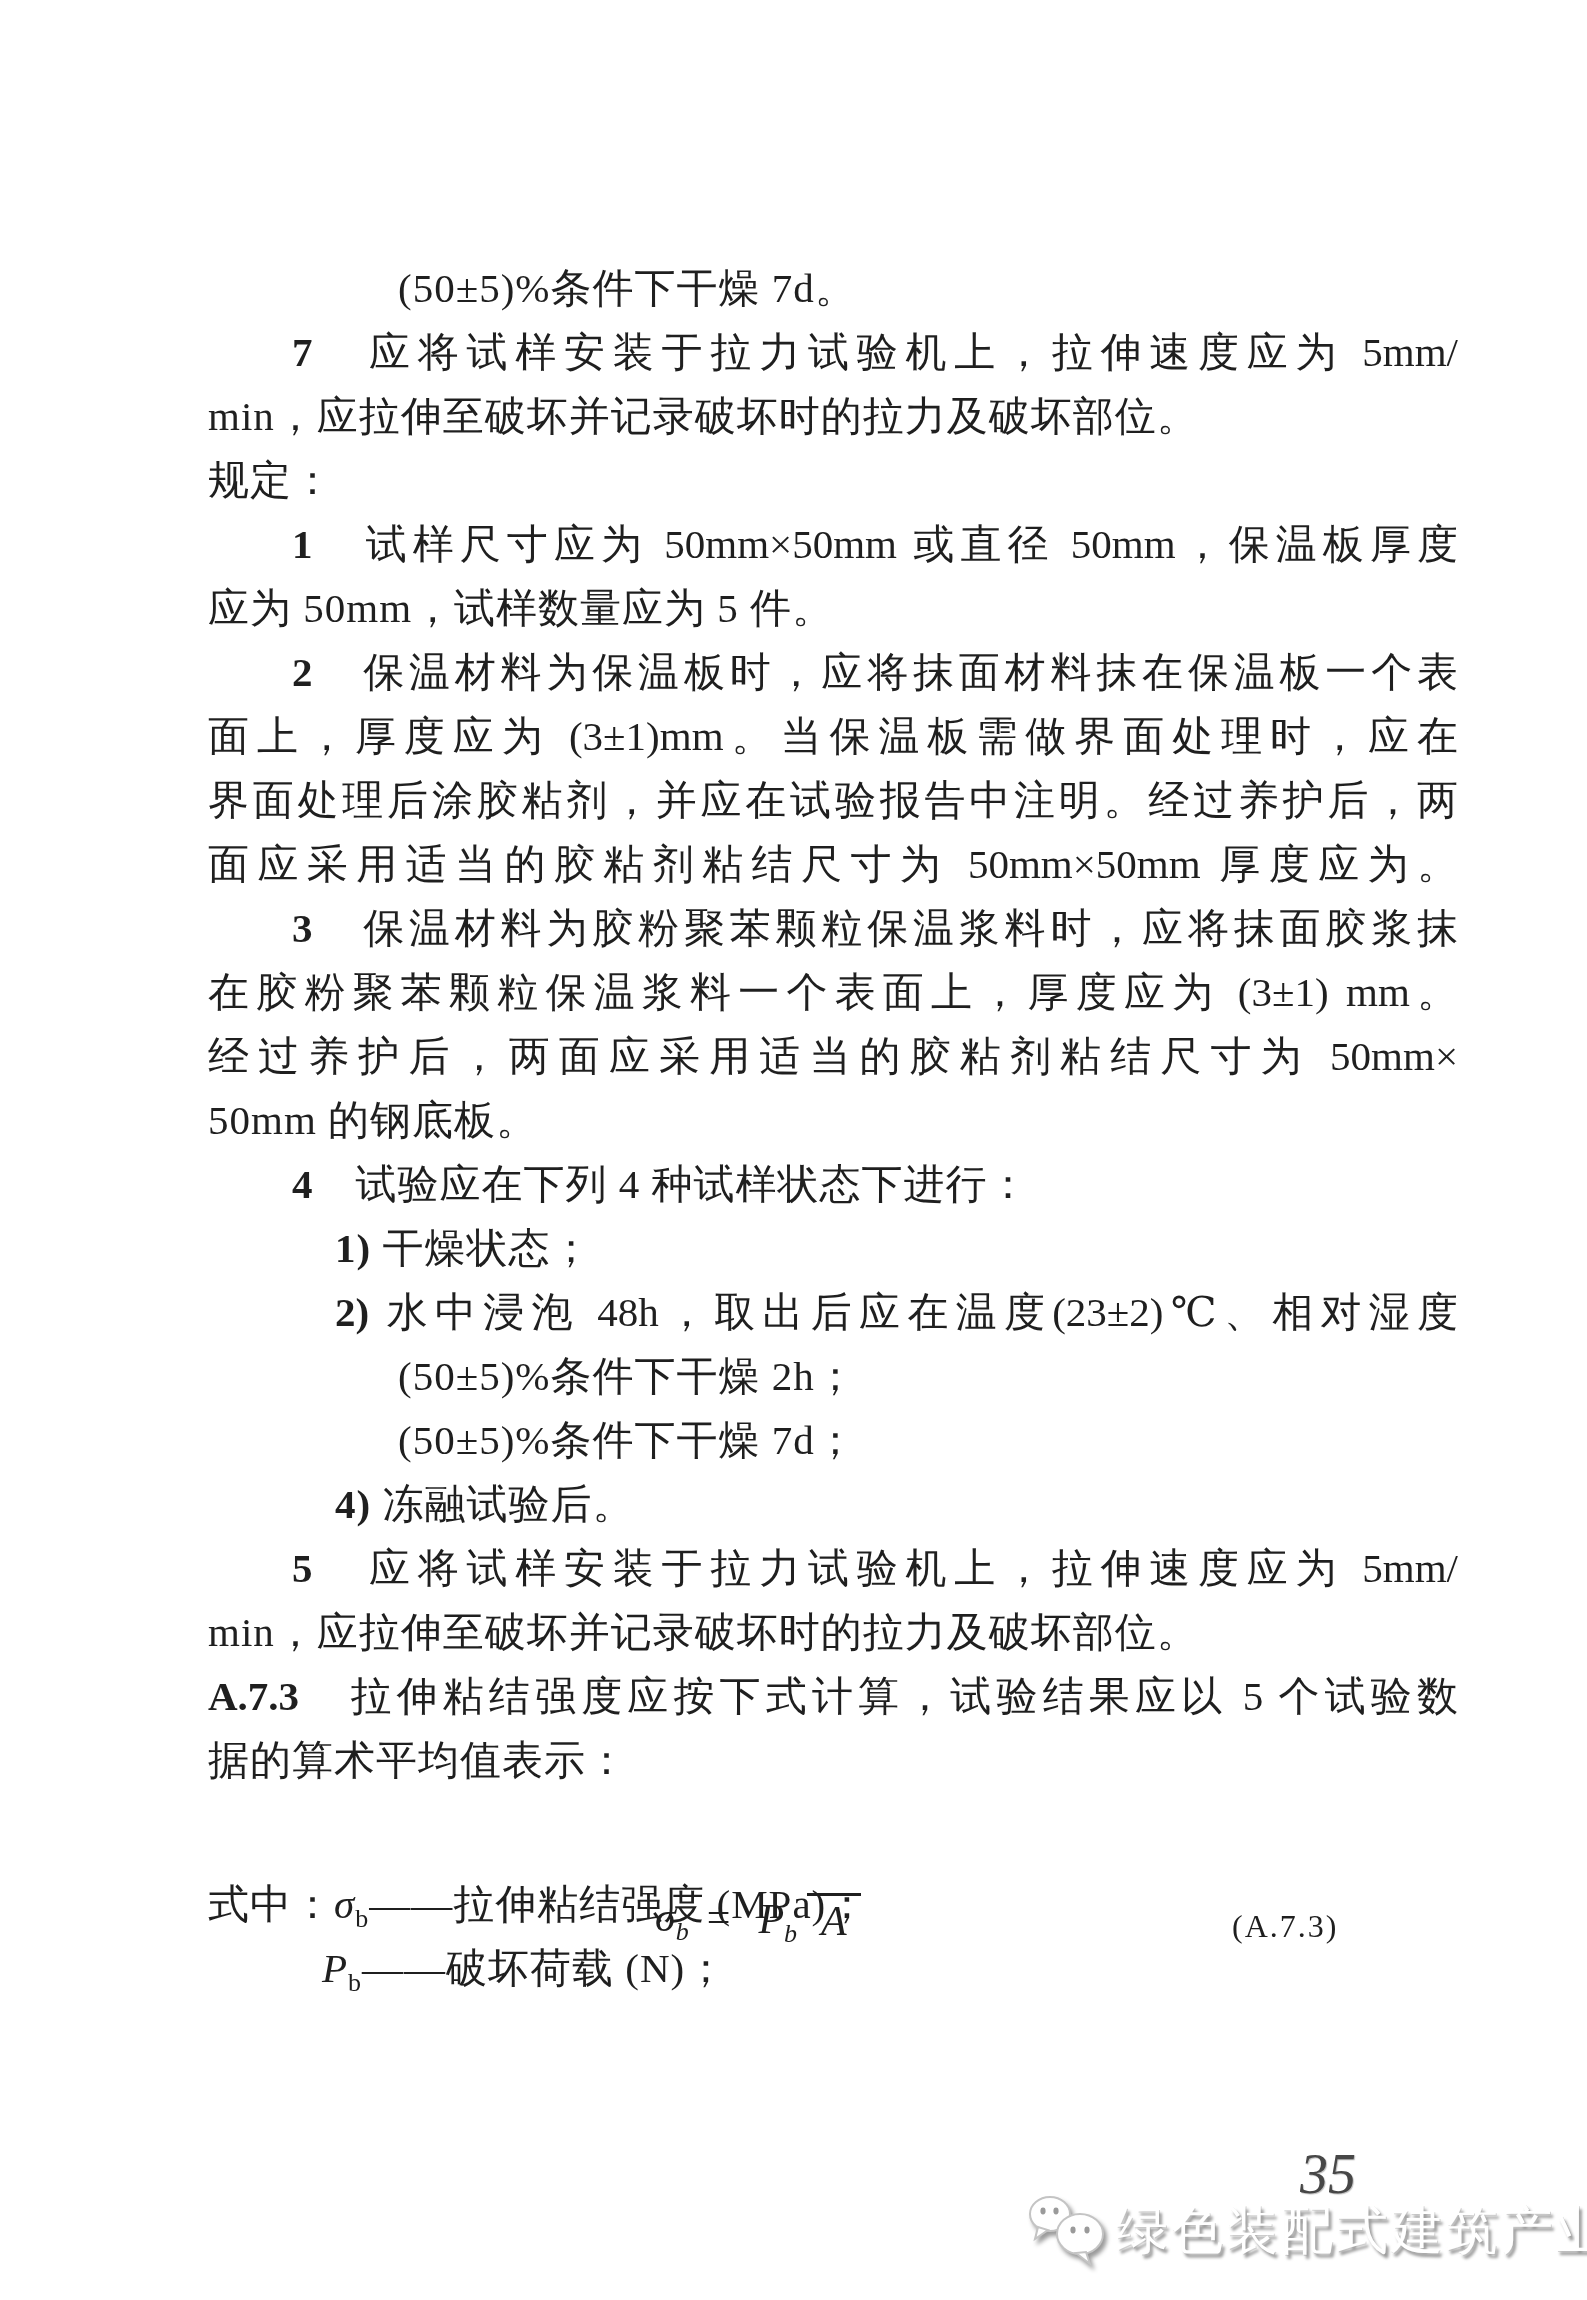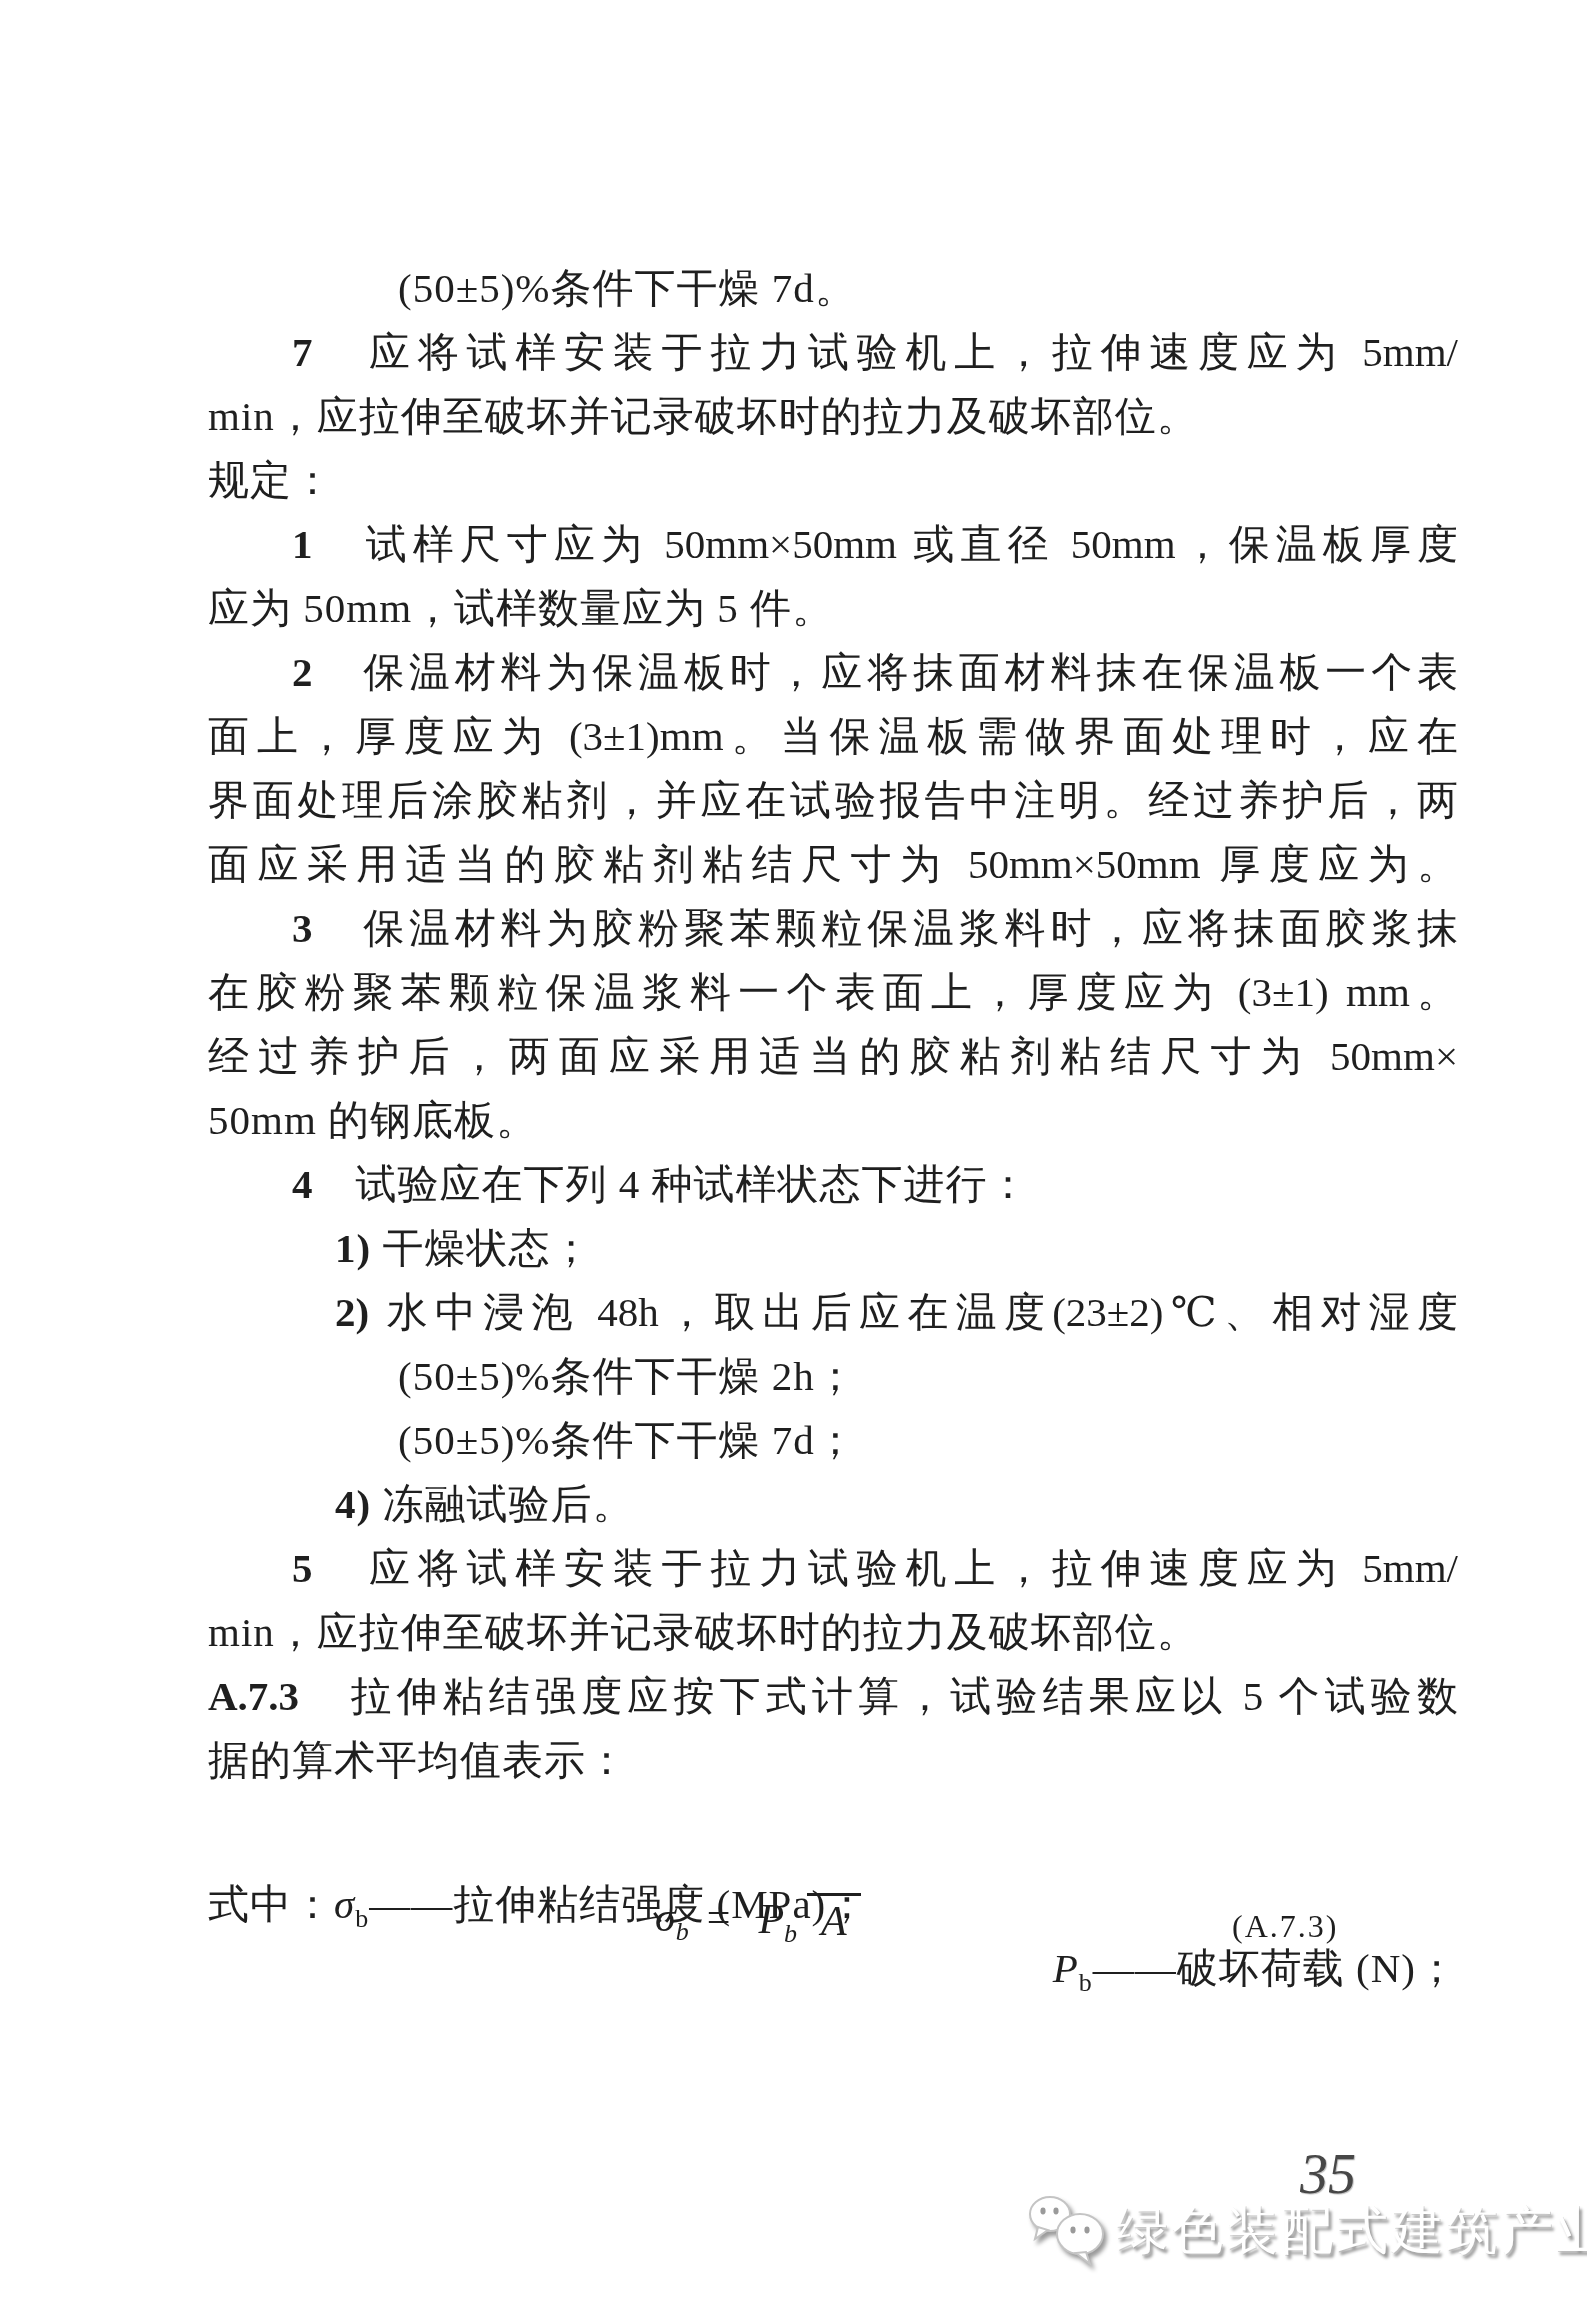--- a/index.html
+++ b/index.html
@@ -29,21 +29,21 @@
     white-space:normal;
     text-align:justify;
     text-align-last:justify;
     text-justify:inter-character;
     letter-spacing:0;
   }
   .ind0{padding-left:0;}
   .ind1{padding-left:84px;}
   .ind2{padding-left:127px;}
   .ind3{padding-left:190px;}
-  .ind4{padding-left:114px;text-align:right;}
+  .ind4{padding-left:114px;}
   .gap{margin-top:80px;}
   .b{font-weight:700;}
   .it{font-style:italic;}
   .line sub{font-size:26px;line-height:0;}
   
   #formula{
     position:absolute;
     left:655px;top:1893px;
     display:flex;align-items:flex-start;
     font-size:42px;

